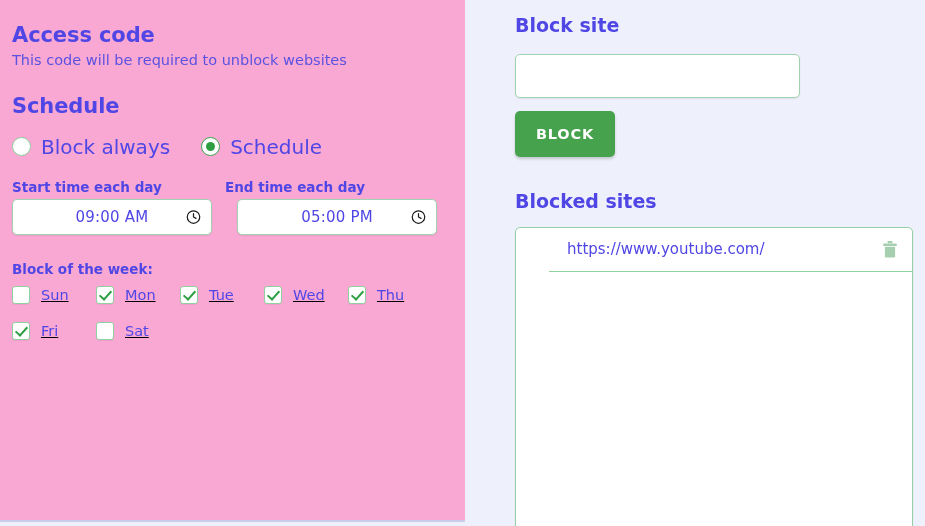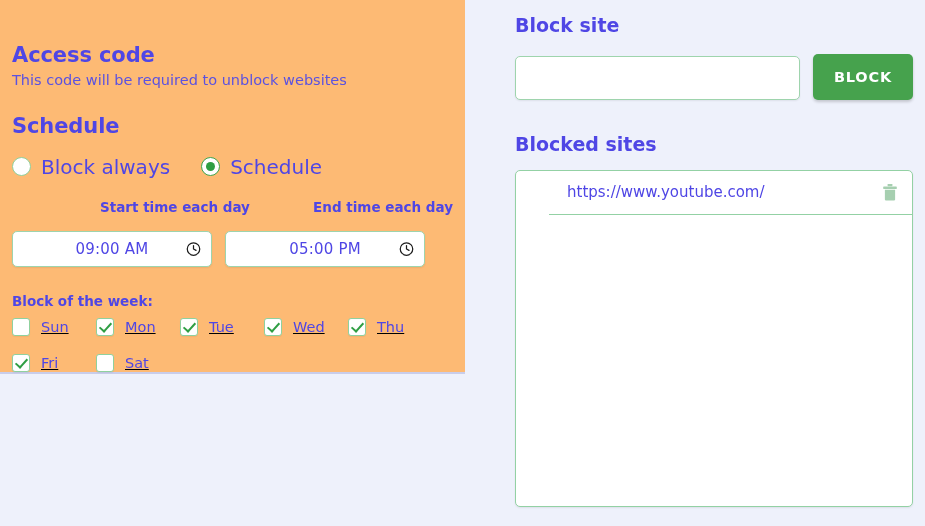--- a/index.html
+++ b/index.html
@@ -14,24 +14,24 @@
   .app {
     display: flex;
     width: 925px;
     height: 526px;
     position: relative;
   }
 
   
   .left-panel {
     width: 465px;
-    height: 374px;
-    background: #fdba74;
+    height: 522px;
+    background: #f9a8d4;
     border-bottom: 2px solid #c9cdea;
-    padding: 44px 12px 0 12px;
+    padding: 24px 12px 0 12px;
     position: relative;
   }
 
   .h-title {
     color: #4f46e5;
     font-size: 21px;
     font-weight: bold;
     letter-spacing: -0.1px;
     margin: 0;
     line-height: 1.1;
@@ -123,33 +123,32 @@
   .radio-label {
     color: #4f46e5;
     font-size: 20px;
     margin-left: 10px;
     white-space: nowrap;
   }
 
   .field-labels {
     display: flex;
     margin-top: 20px;
-    justify-content: flex-end;
   }
   .field-label {
     color: #4f46e5;
     font-size: 13.5px;
     font-weight: bold;
   }
   .field-label.start { width: 213px; }
 
   .time-row {
     display: flex;
-    margin-top: 16px;
-    gap: 13px;
+    margin-top: 4px;
+    gap: 25px;
   }
   .time-input {
     width: 200px;
     height: 36px;
     border: 1px solid #9ed4ad;
     border-radius: 5px;
     background: #ffffff;
     box-shadow: 0 1px 2px rgba(0,0,0,0.07);
     display: flex;
     align-items: center;
@@ -225,23 +224,24 @@
   }
   .r-title {
     color: #4f46e5;
     font-size: 19px;
     font-weight: bold;
     margin: 0;
     line-height: 1.1;
   }
   .block-row {
     display: flex;
-    align-items: flex-end;
+    align-items: flex-start;
     margin-top: 18px;
     gap: 13px;
+    flex-direction: column;
   }
   .site-input {
     width: 285px;
     height: 44px;
     border: 1px solid #9ed4ad;
     border-radius: 5px;
     background: #ffffff;
     box-shadow: 0 1px 2px rgba(0,0,0,0.07);
     padding: 0 10px;
     font-size: 14.5px;

